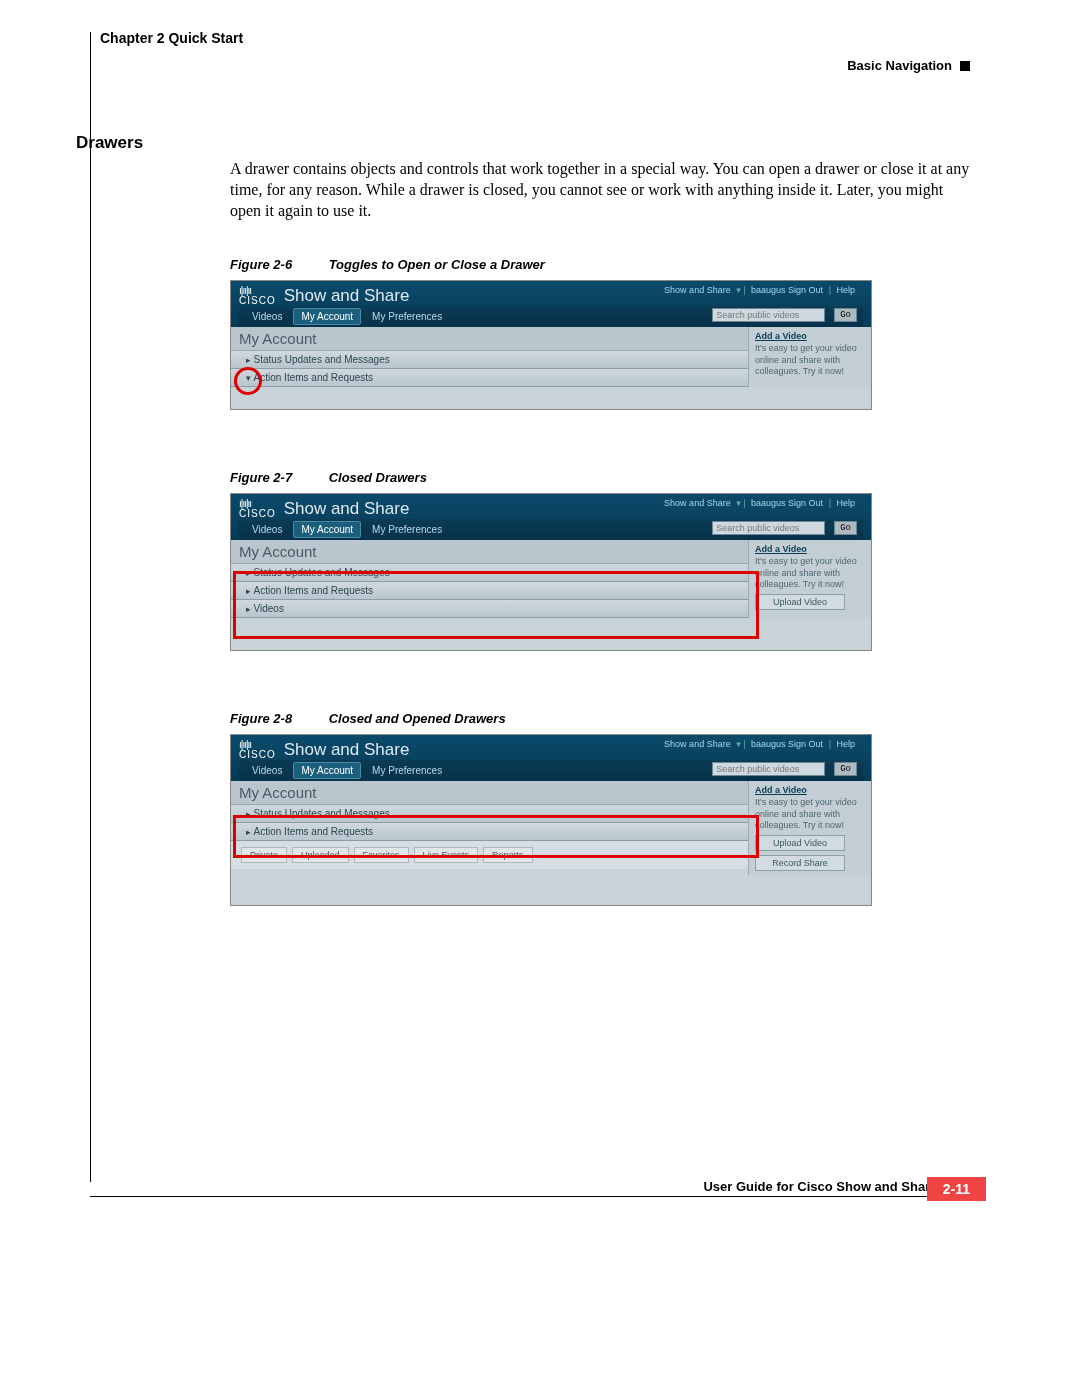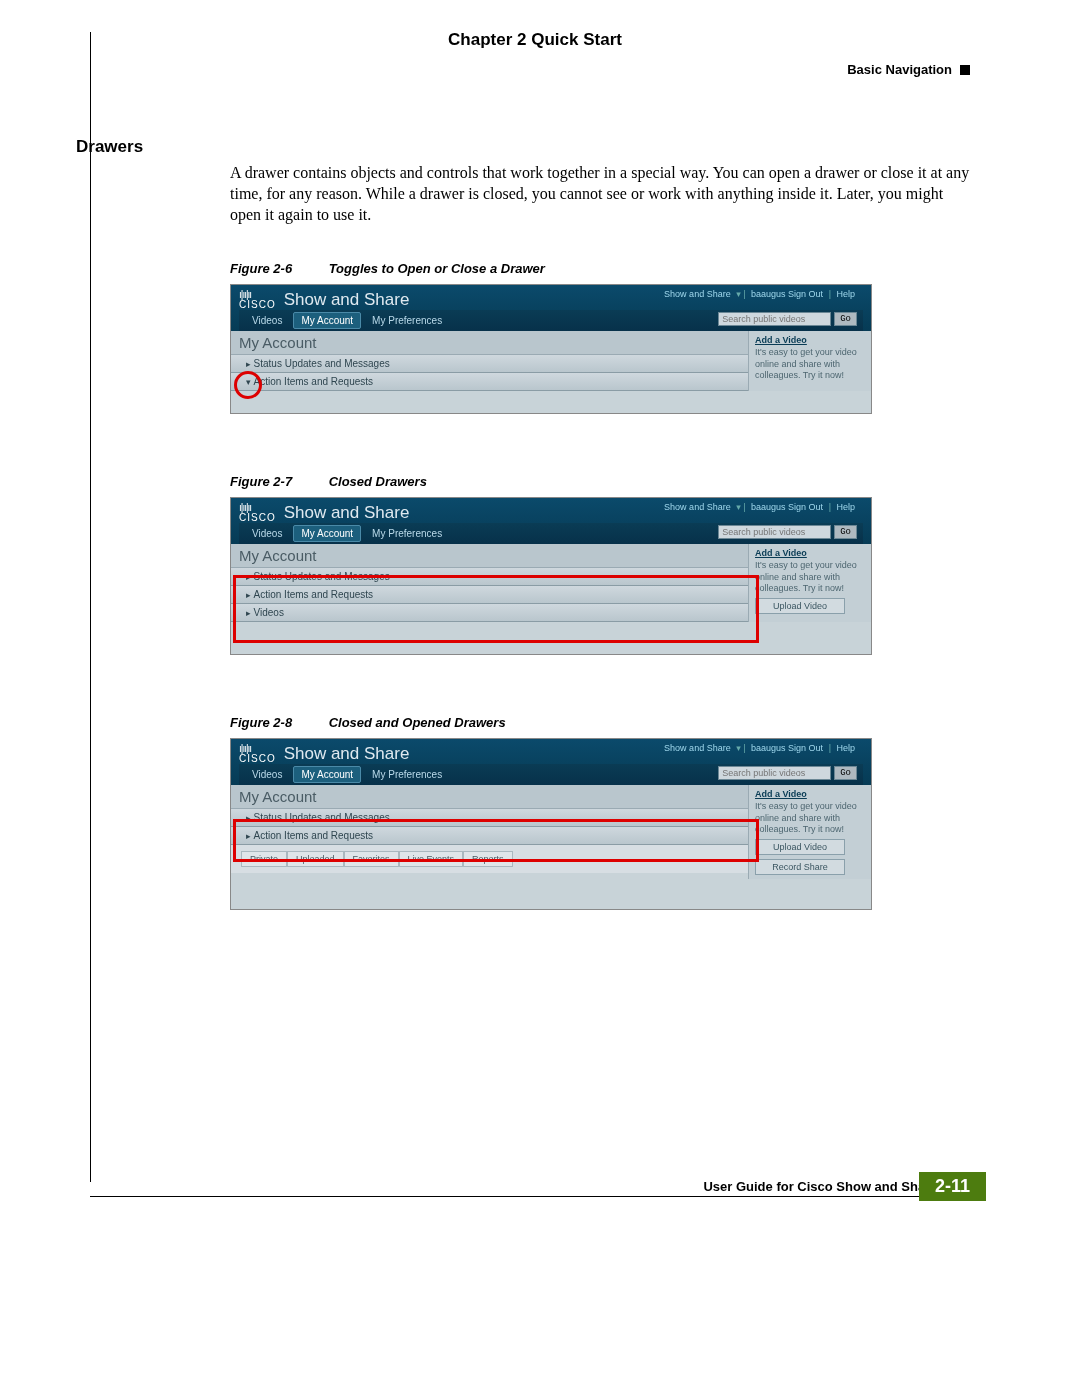--- a/index.html
+++ b/index.html
@@ -20,22 +20,22 @@
   .left-rule {
     position: absolute;
     left: 90px;
     top: 32px;
     bottom: 215px;
     width: 1px;
     background: #000;
   }
   .header-row {
     display: flex;
-    justify-content: center;
-    font-size: 17px;
+    justify-content: flex-start;
+    font-size: 14px;
     font-weight: bold;
     margin-left: 10px;
   }
   .section-row {
     display: flex;
     justify-content: flex-end;
     align-items: center;
     font-size: 13px;
     font-weight: bold;
     margin-top: 12px;
@@ -126,21 +126,21 @@
     background: #1c5f7d;
     border: 1px solid #4a8aa8;
     border-radius: 2px;
     color:#fff;
   }
   .shot .search-box {
     position: absolute;
     right: 6px;
     top: 2px;
     display: flex;
-    gap: 3px;
+    gap: 9px;
   }
   .shot .search-box input {
     width: 105px;
     font-size: 9px;
     padding: 1px 3px;
     background: #cfd8de;
     border: 1px solid #6b8795;
     color: #5a7580;
   }
   .shot .search-box button {
@@ -199,20 +199,21 @@
     font-size: 10px;
     color: #2f4650;
     padding: 3px 15px;
     position: relative;
   }
   .shot .drawer .arrow { font-size:9px; margin-right:3px; }
   .shot .sub-tabs {
     background: #d7dee3;
     padding: 6px 10px;
     display: flex;
+    gap: 5px;
   }
   .shot .sub-tabs .st {
     font-size: 9px;
     color: #4a5c65;
     padding: 2px 8px;
     background:#dfe5e9;
     border:1px solid #aab8bf;
   }
 
   .red-ring {
@@ -251,25 +252,25 @@
     right: 0;
     top: -5px;
     width: 10px;
     height: 10px;
     background: #000;
   }
   .page-num {
     position: absolute;
     right: 94px;
     bottom: 196px;
-    background: #4d7c0f;
+    background: #ef4444;
     color: #fff;
     font-weight: bold;
     padding: 4px 16px;
-    font-size: 18px;
+    font-size: 14px;
   }
 </style>
 </head>
 <body>
 
 <div class="page">
 
   <div class="header-row">
     <div>Chapter 2    Quick Start</div>
   </div>

